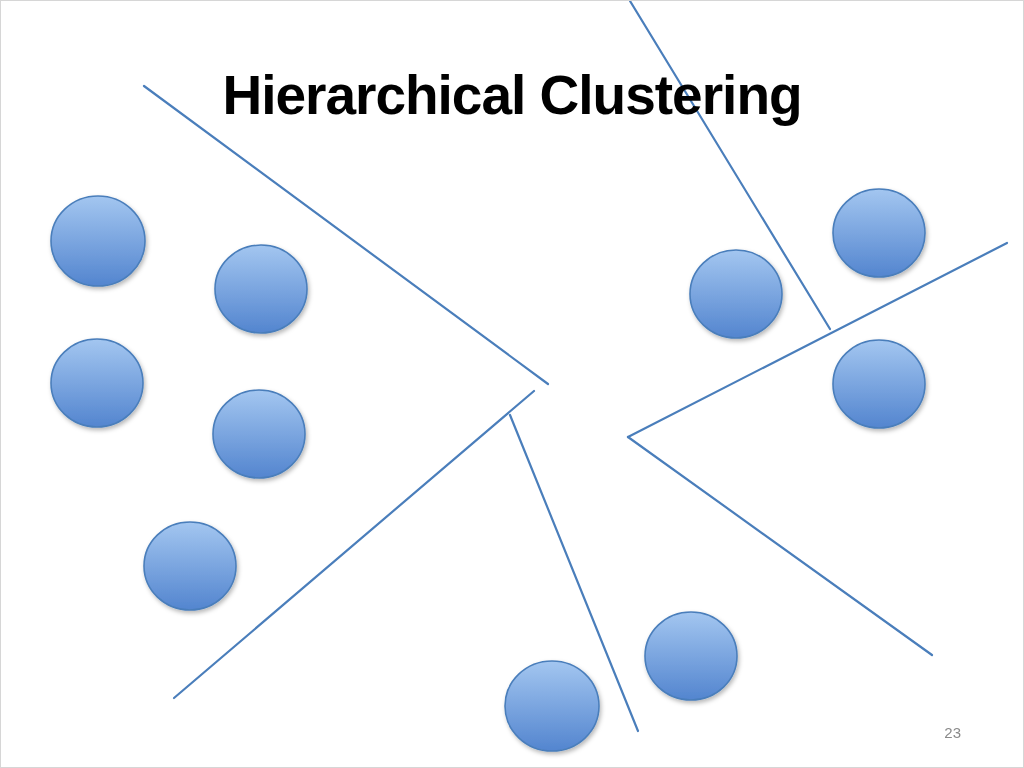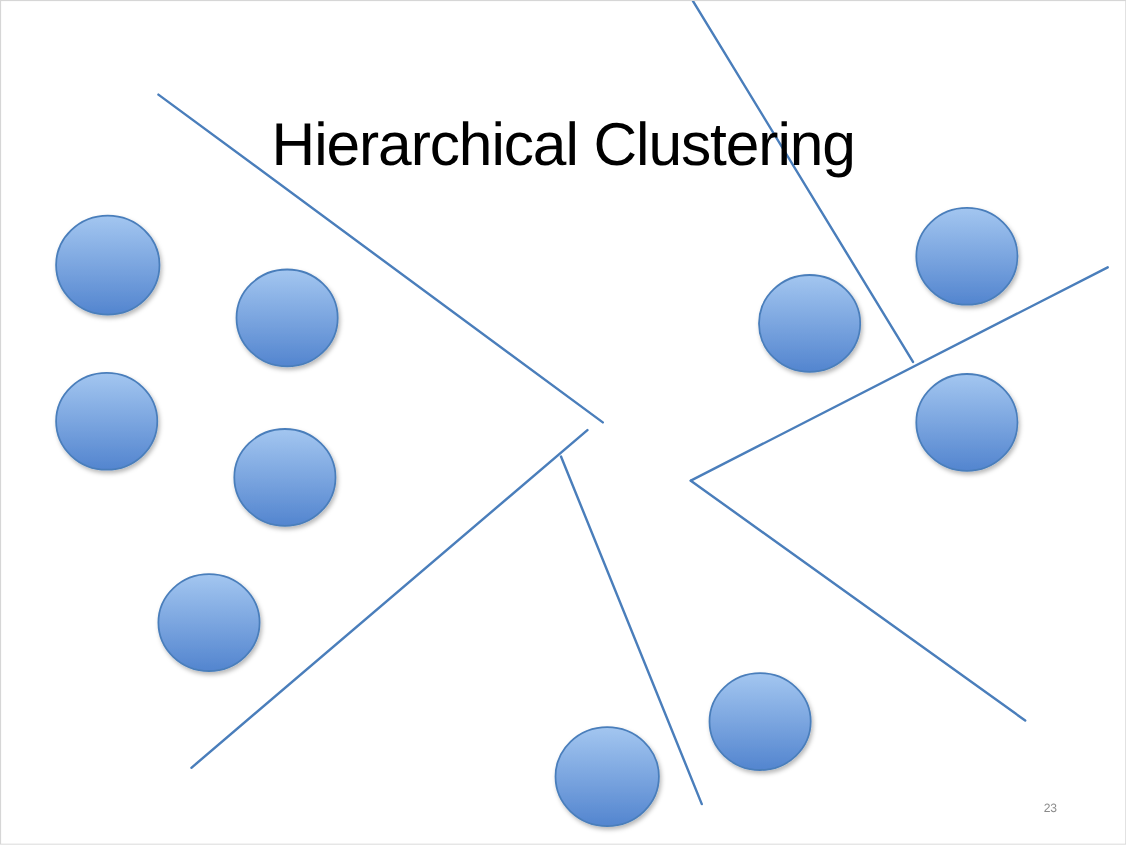--- a/index.html
+++ b/index.html
@@ -27,31 +27,30 @@
     width: 1024px;
     height: 768px;
   }
   .slide-title {
     position: absolute;
     left: 0;
     top: 62px;
     width: 100%;
     text-align: center;
     font-size: 55px;
-    font-weight: 400;
+    font-weight: 700;
     letter-spacing: -1px;
     color: #000000;
     pointer-events: none;
-    margin-top: 36px;
   }
   .slide-number {
     position: absolute;
     right: 62px;
     bottom: 26px;
-    font-size: 11px;
+    font-size: 15px;
     color: #8a8a8a;
   }
 </style>
 </head>
 <body>
 
 <div class="slide">
 
   <svg id="diagram-svg" class="diagram-svg" viewBox="0 0 1024 768" xmlns="http://www.w3.org/2000/svg">
     <defs>

